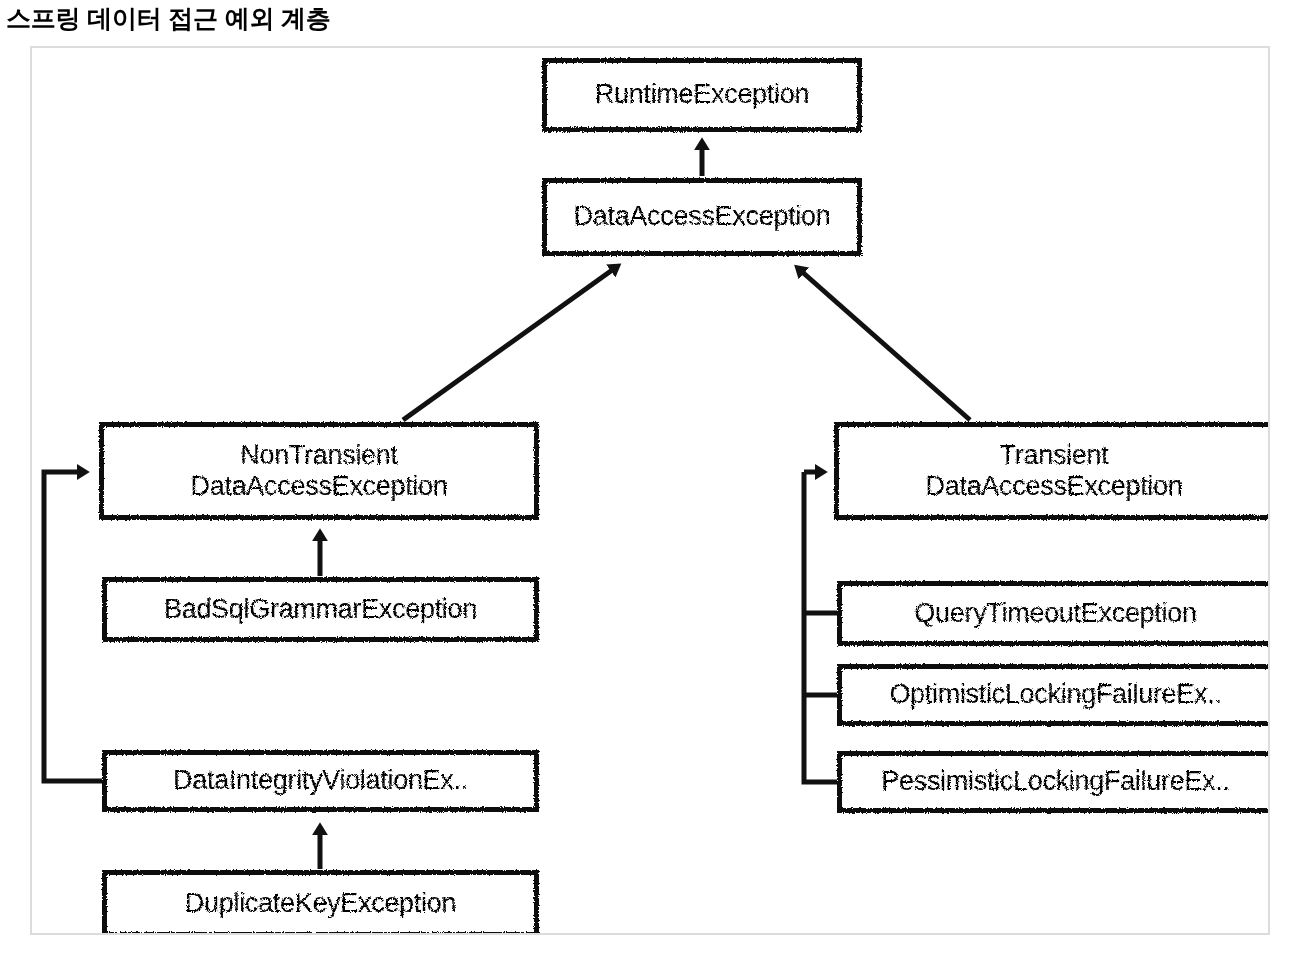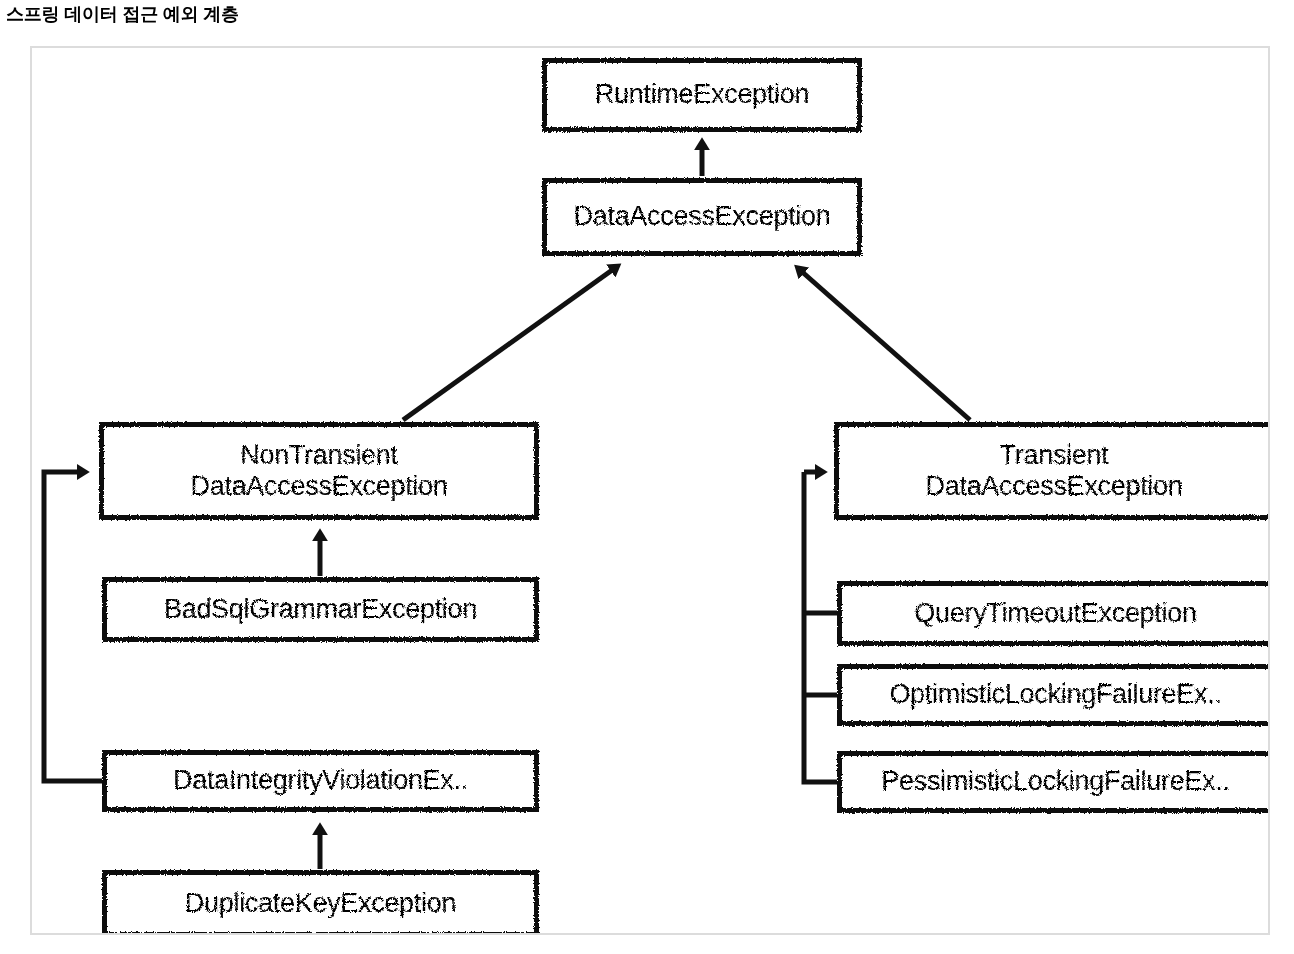--- a/index.html
+++ b/index.html
@@ -11,21 +11,21 @@
     width: 1294px;
     height: 954px;
     font-family: "Liberation Sans", sans-serif;
     position: relative;
     overflow: hidden;
   }
   #page-title {
     position: absolute;
     left: 6px;
     top: 2px;
-    font-size: 18px;
+    font-size: 25px;
     font-weight: bold;
     color: #000000;
     letter-spacing: -0.2px;
     white-space: nowrap;
   }
   #diagram-frame {
     position: absolute;
     left: 30px;
     top: 46px;
     width: 1240px;

